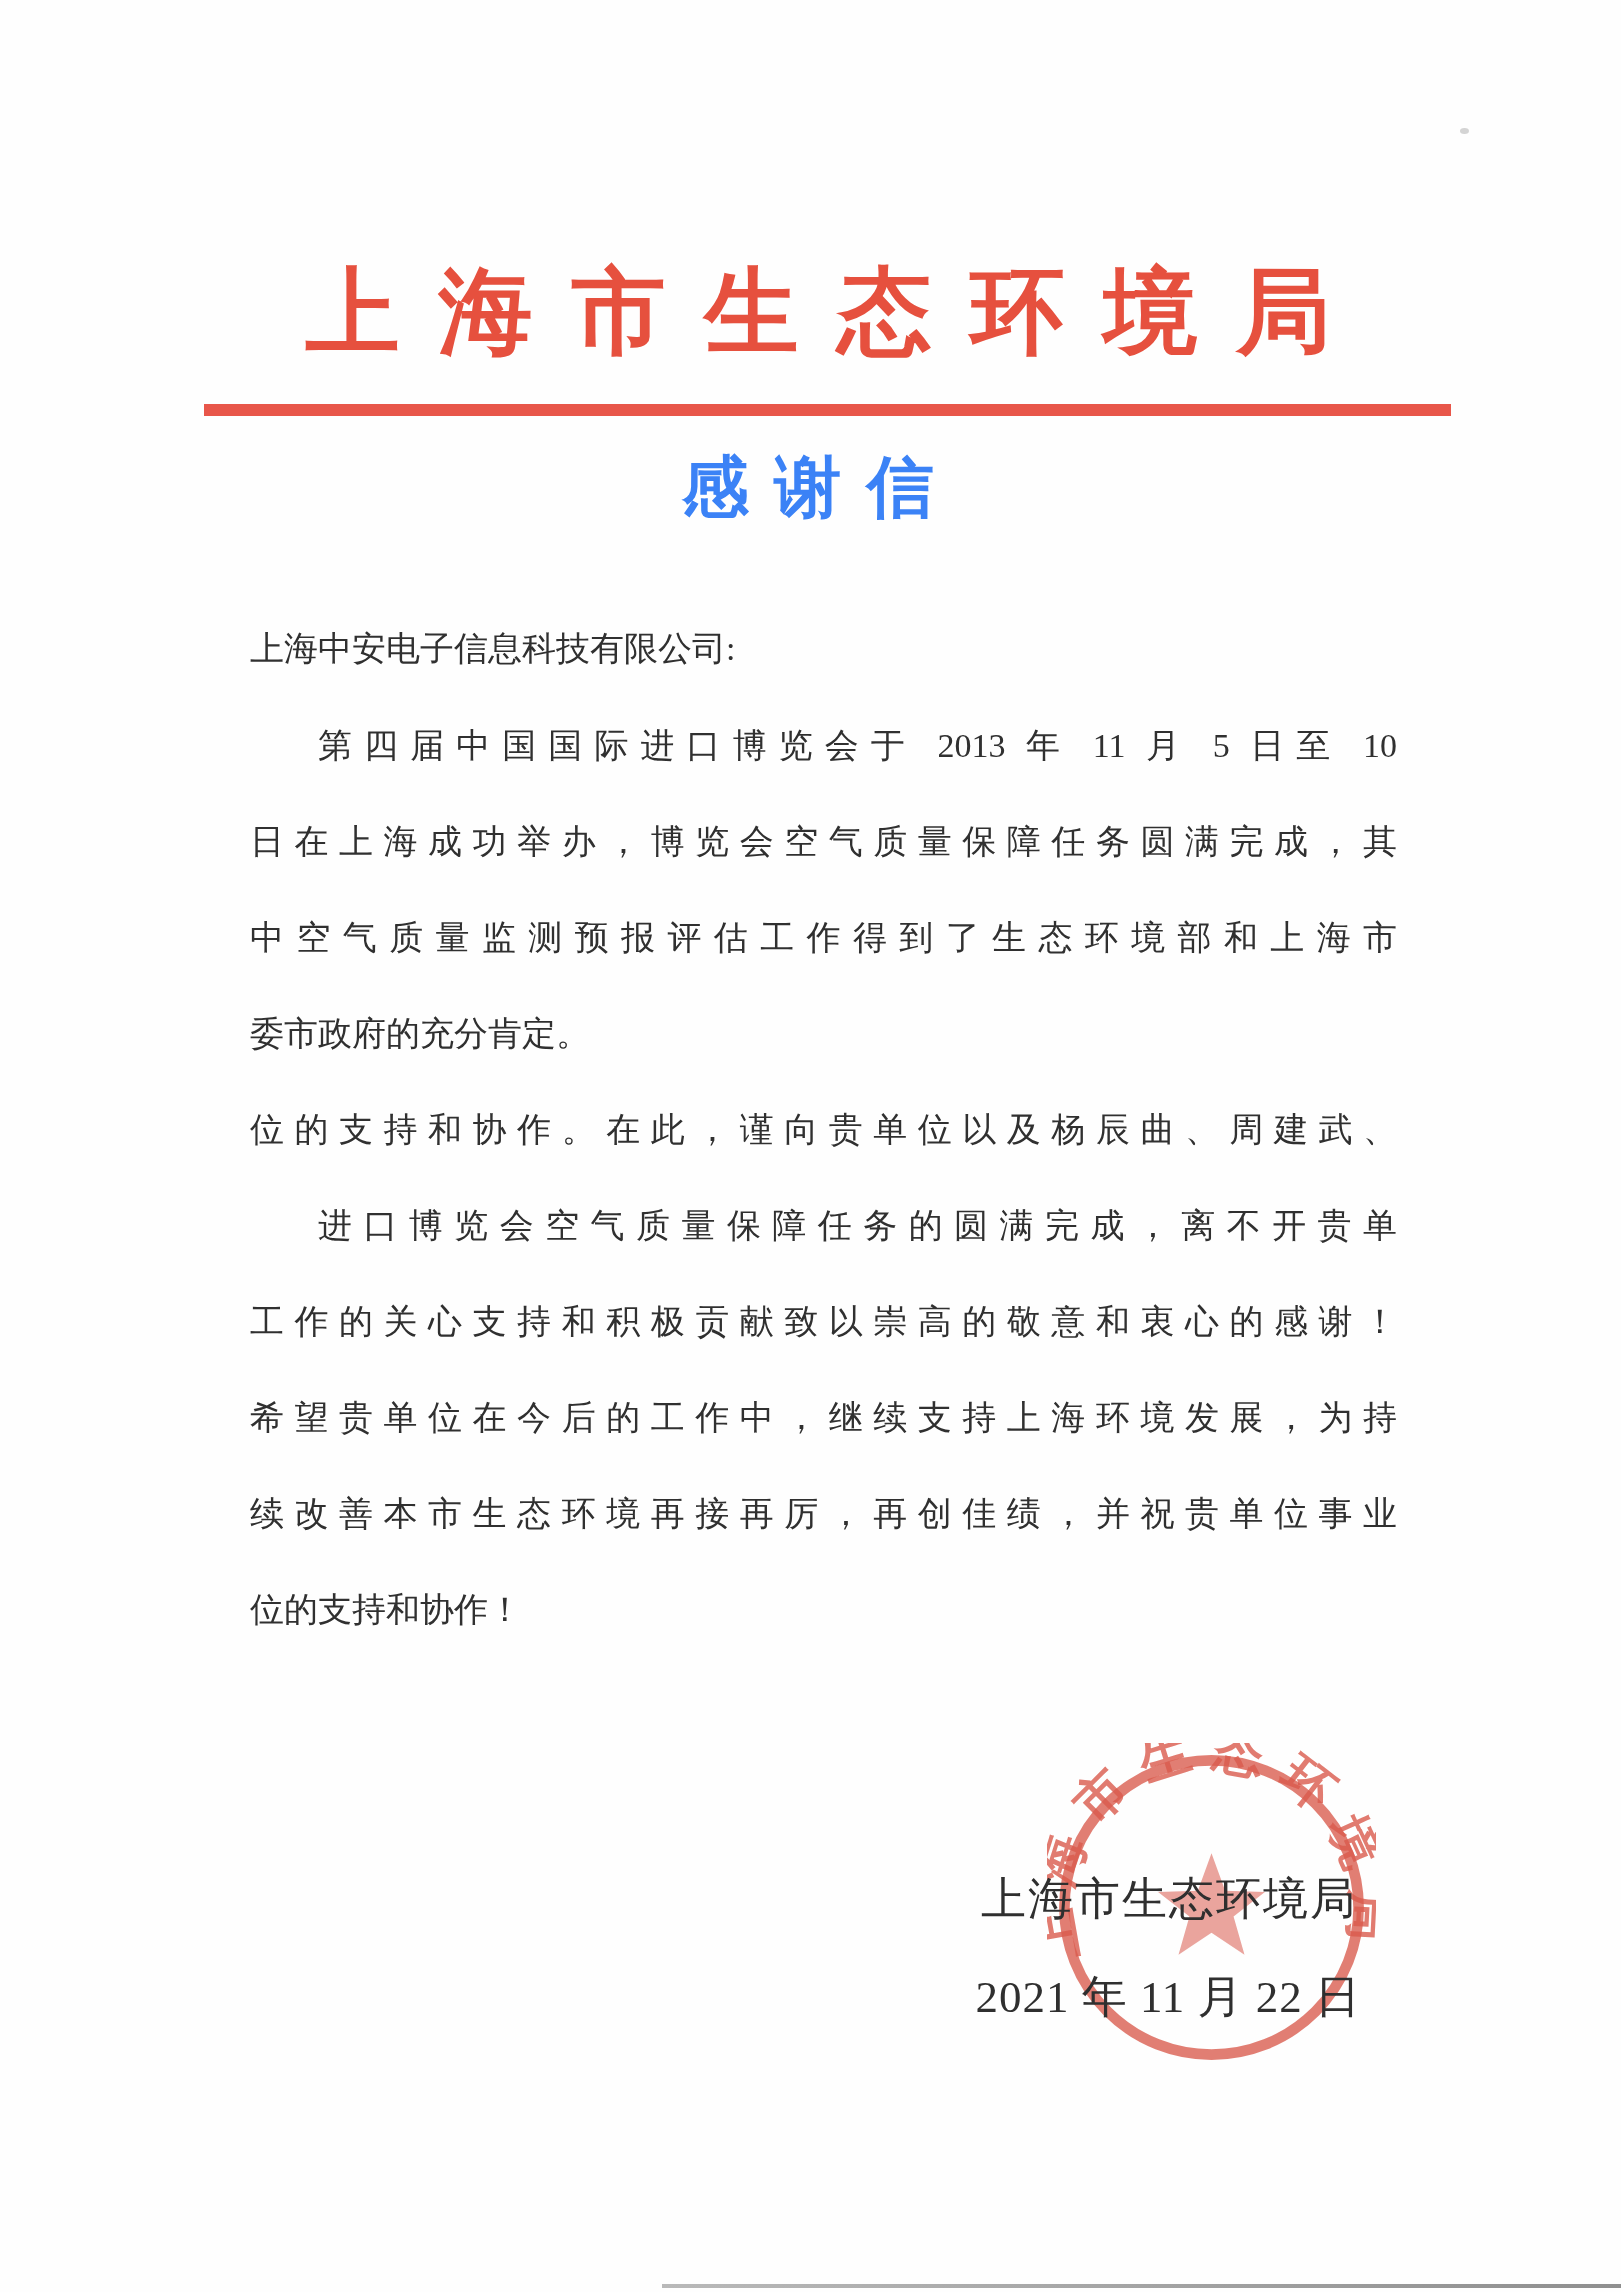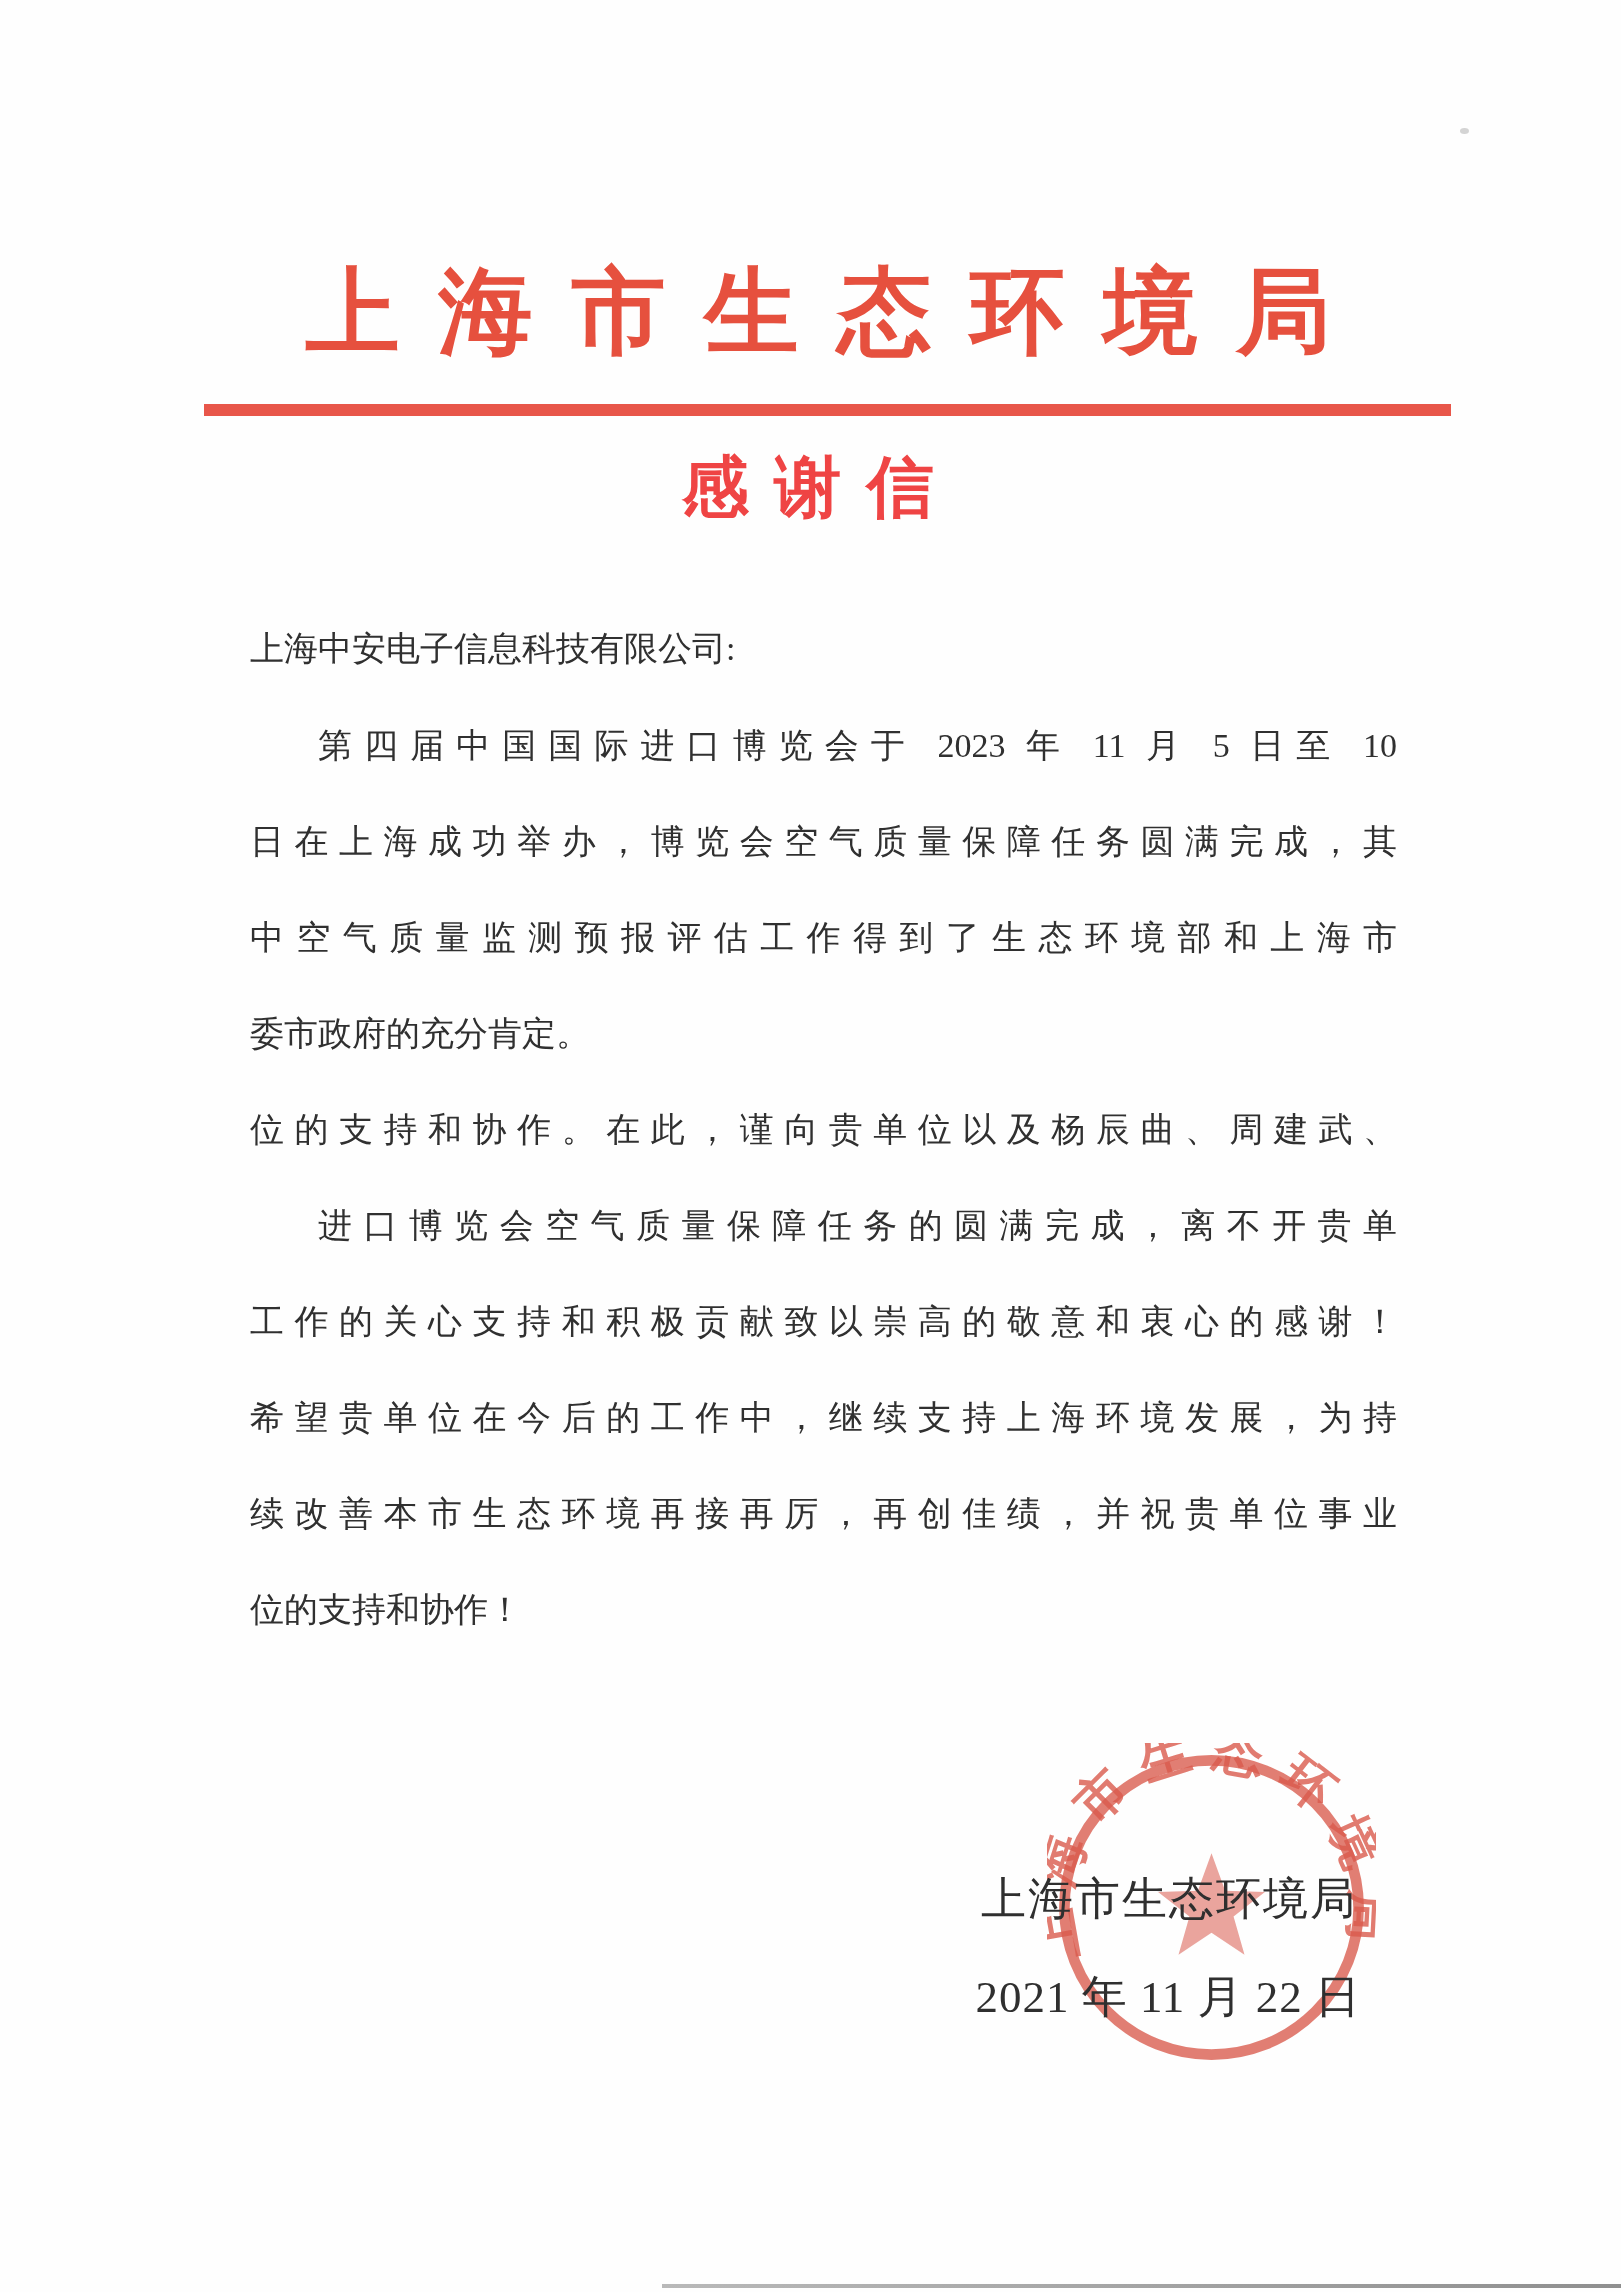--- a/index.html
+++ b/index.html
@@ -29,21 +29,21 @@
     background:#e8564a;
   }
 
   
   .letter-title{
     position:absolute;top:443px;left:0;width:100%;
     text-align:center;
     padding-left:20px;box-sizing:border-box;
     font-size:67px;font-weight:700;
     letter-spacing:25.5px;
-    color:#ef4444;
+    color:#3b82f6;
     line-height:88px;
   }
 
   
   .letter-body{
     position:absolute;top:600px;left:250px;width:1147px;
     color:#303030;
     font-size:34px;
     line-height:96px;
   }
@@ -94,21 +94,21 @@
 
   <div class="letterhead">上海市生态环境局</div>
 
   <div class="red-divider"></div>
 
   <div class="letter-title">感谢信</div>
 
   <div class="letter-body">
     <div class="body-line salutation">上海中安电子信息科技有限公司:</div>
 
-  <div class="body-line indent full">第四届中国国际进口博览会于 2023 年 11 月 5 日至 10</div>
+  <div class="body-line indent full">第四届中国国际进口博览会于 2013 年 11 月 5 日至 10</div>
       <div class="body-line full">日在上海成功举办，博览会空气质量保障任务圆满完成，其</div>
       <div class="body-line full">中空气质量监测预报评估工作得到了生态环境部和上海市</div>
       <div class="body-line">委市政府的充分肯定。</div>
       <div class="body-line full">位的支持和协作。在此，谨向贵单位以及杨辰曲、周建武、</div>
       <div class="body-line indent full">进口博览会空气质量保障任务的圆满完成，离不开贵单</div>
       <div class="body-line full">工作的关心支持和积极贡献致以崇高的敬意和衷心的感谢！</div>
       <div class="body-line full">希望贵单位在今后的工作中，继续支持上海环境发展，为持</div>
       <div class="body-line full">续改善本市生态环境再接再厉，再创佳绩，并祝贵单位事业</div>
       <div class="body-line">位的支持和协作！</div>
     </div>

